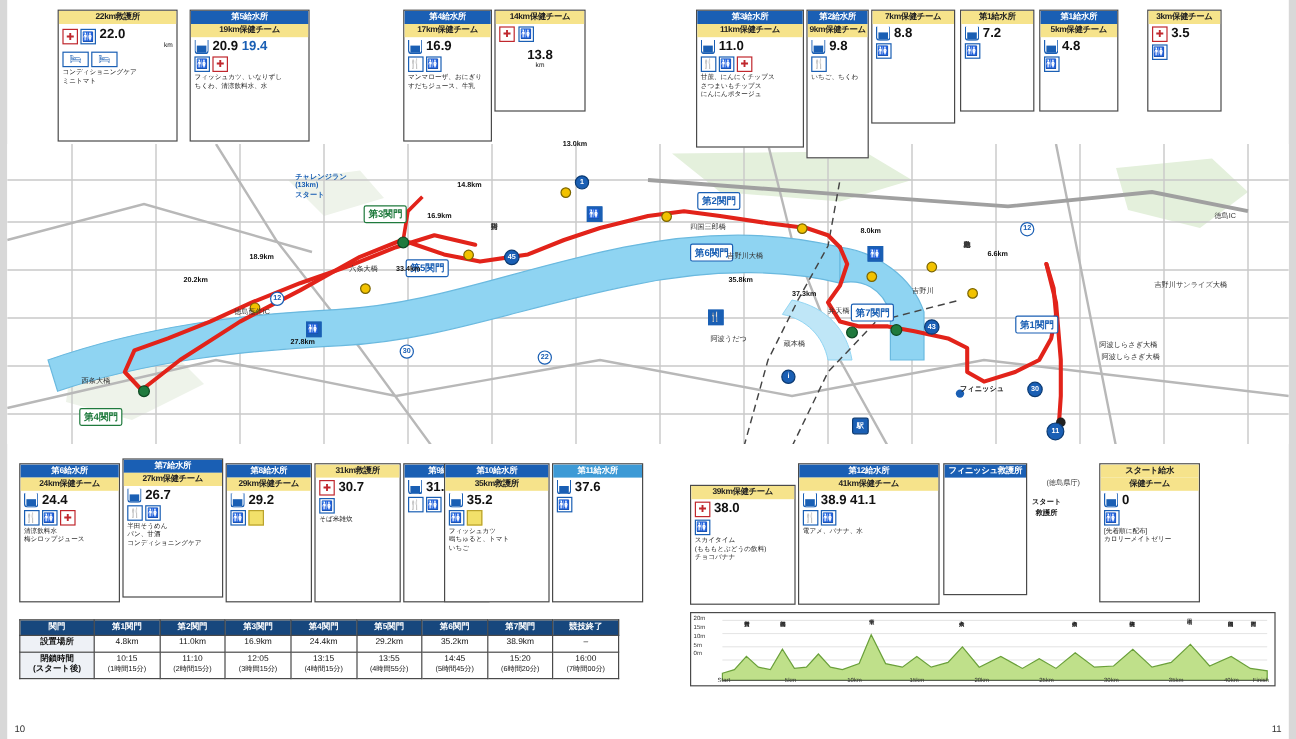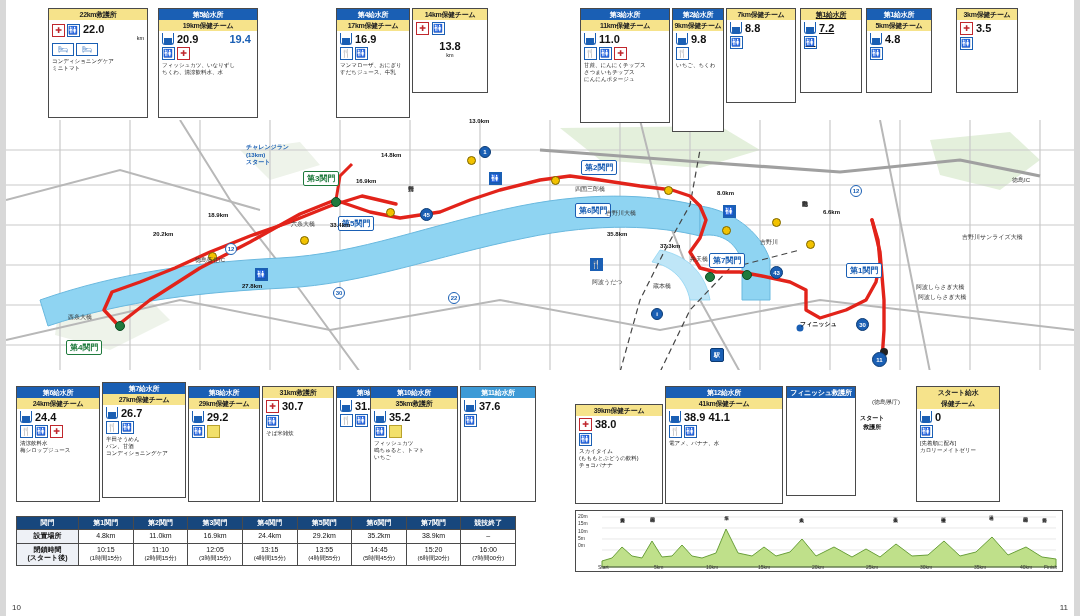--- a/index.html
+++ b/index.html
@@ -282,21 +282,21 @@
     </div>
   </div>
 
   <div class="card" style="left:158px;top:8px;width:100px;height:110px;">
     <div class="hdr blue">第5給水所</div>
     <div class="hdr yellow">19km保健チーム</div>
     <div class="body">
       <div class="row1">
         <div class="cup"></div>
         <div class="dist">20.9</div>
-        <div class="dist" style="color:#1a5fb4;margin-left:28px;">19.4</div>
+        <div class="dist" style="color:#1a5fb4;">19.4</div>
       </div>
       <div class="icons">
           <div class="ic">🚻</div>
           <div class="ic red">✚</div>
         </div>
       <div class="note" style="white-space:pre-line;">フィッシュカツ、いなりずし
 ちくわ、清涼飲料水、水</div>
     </div>
   </div>
 
@@ -369,21 +369,21 @@
       <div class="row1">
           <div class="cup"></div>
         <div class="dist">8.8</div>
         </div>
       <div class="icons">
           <div class="ic">🚻</div>
         </div>
     </div>
   </div>
 
-  <div class="card" style="left:800px;top:8px;width:62px;height:85px;text-decoration:underline;">
+  <div class="card" style="left:800px;top:8px;width:62px;height:85px;">
     <div class="hdr yellow">第1給水所</div>
     <div class="body">
       <div class="row1">
           <div class="cup"></div>
         <div class="dist">7.2</div>
         </div>
       <div class="icons">
           <div class="ic">🚻</div>
         </div>
     </div>

